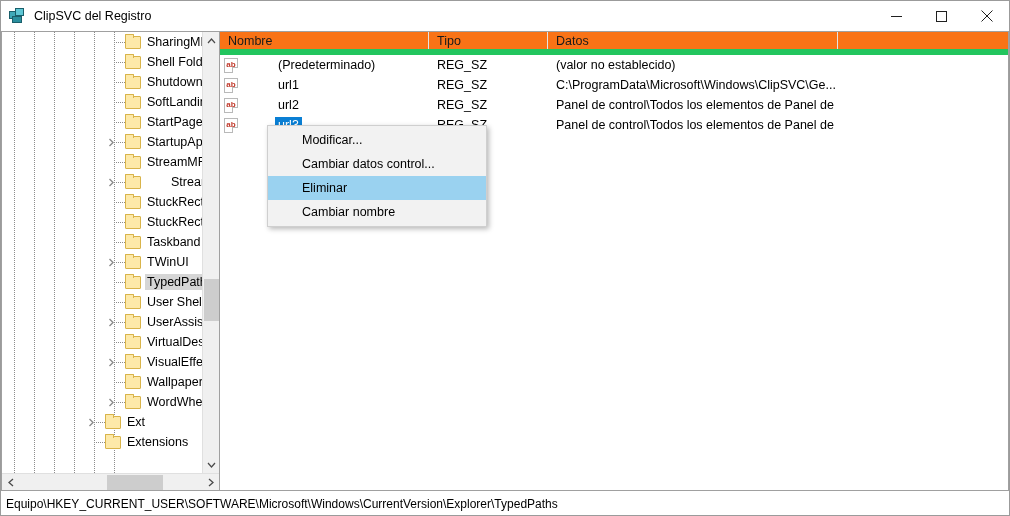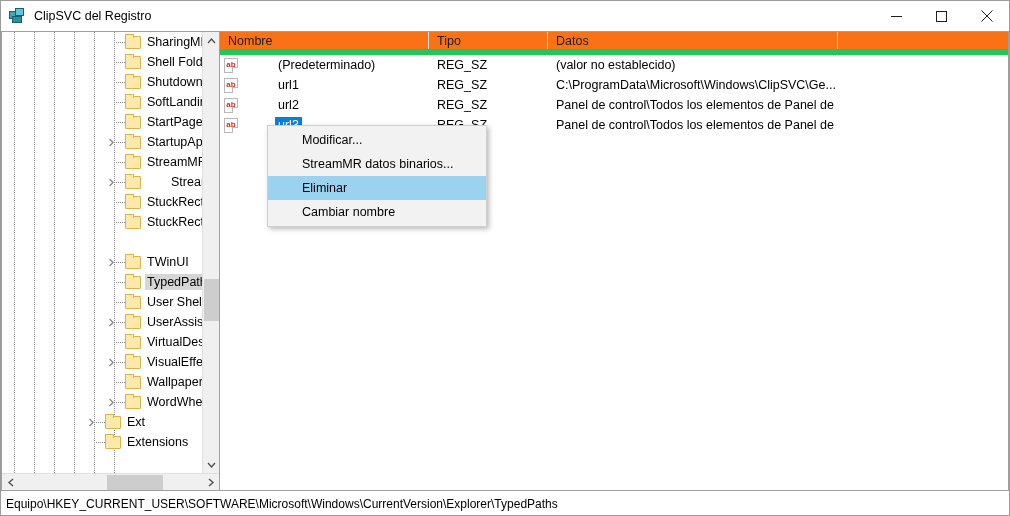--- a/index.html
+++ b/index.html
@@ -338,20 +338,25 @@
             <div class="tree-row" style="top: 160px; position: absolute; left: 0px; right: 0px;">
               <span class="dash" style="left: 114px;"></span>
               <span class="folder" style="left: 123px;"></span>
               <span class="tree-label" style="left: 143px;">StuckRects</span>
             </div>
             <div class="tree-row" style="top: 180px; position: absolute; left: 0px; right: 0px;">
               <span class="dash" style="left: 114px;"></span>
               <span class="folder" style="left: 123px;"></span>
               <span class="tree-label" style="left: 143px;">StuckRects</span>
             </div>
+            <div class="tree-row" style="top: 200px; position: absolute; left: 0px; right: 0px;">
+              <span class="dash" style="left: 114px;"></span>
+              <span class="folder" style="left: 123px;"></span>
+              <span class="tree-label" style="left: 143px;">Taskband</span>
+            </div>
             <div class="tree-row" style="top: 220px; position: absolute; left: 0px; right: 0px;">
               <span class="expander" style="left: 102px;">
                 <svg width="7" height="9" viewBox="0 0 7 9">
                   <polyline points="1.5,1 5,4.5 1.5,8" fill="none" stroke="#8a8a8a" stroke-width="1.4"></polyline>
                 </svg>
               </span>
               <span class="dash" style="left: 114px;"></span>
               <span class="folder" style="left: 123px;"></span>
               <span class="tree-label" style="left: 143px;">TWinUI</span>
             </div>
@@ -487,21 +492,21 @@
               <span class="ab-icon">ab</span>
               <span class="name-text">url3</span>
             </div>
             <div class="cell cell-type">REG_SZ</div>
             <div class="cell cell-data">Panel de control\Todos los elementos de Panel de ...</div>
           </div>
         </div>
 
       <div class="ctx-menu" style="left:47px; top:93px; width:220px;">
         <div class="ctx-item bold">Modificar...</div>
-        <div class="ctx-item">StreamMR datos binarios...</div>
+        <div class="ctx-item">Cambiar datos control...</div>
         <div class="ctx-item highlight">Eliminar</div>
         <div class="ctx-item">Cambiar nombre</div>
       </div>
     </div>
   </div>
 
   <div class="statusbar">
     <span>Equipo\HKEY_CURRENT_USER\SOFTWARE\Microsoft\Windows\CurrentVersion\Explorer\TypedPaths</span>
   </div>
 </div>

